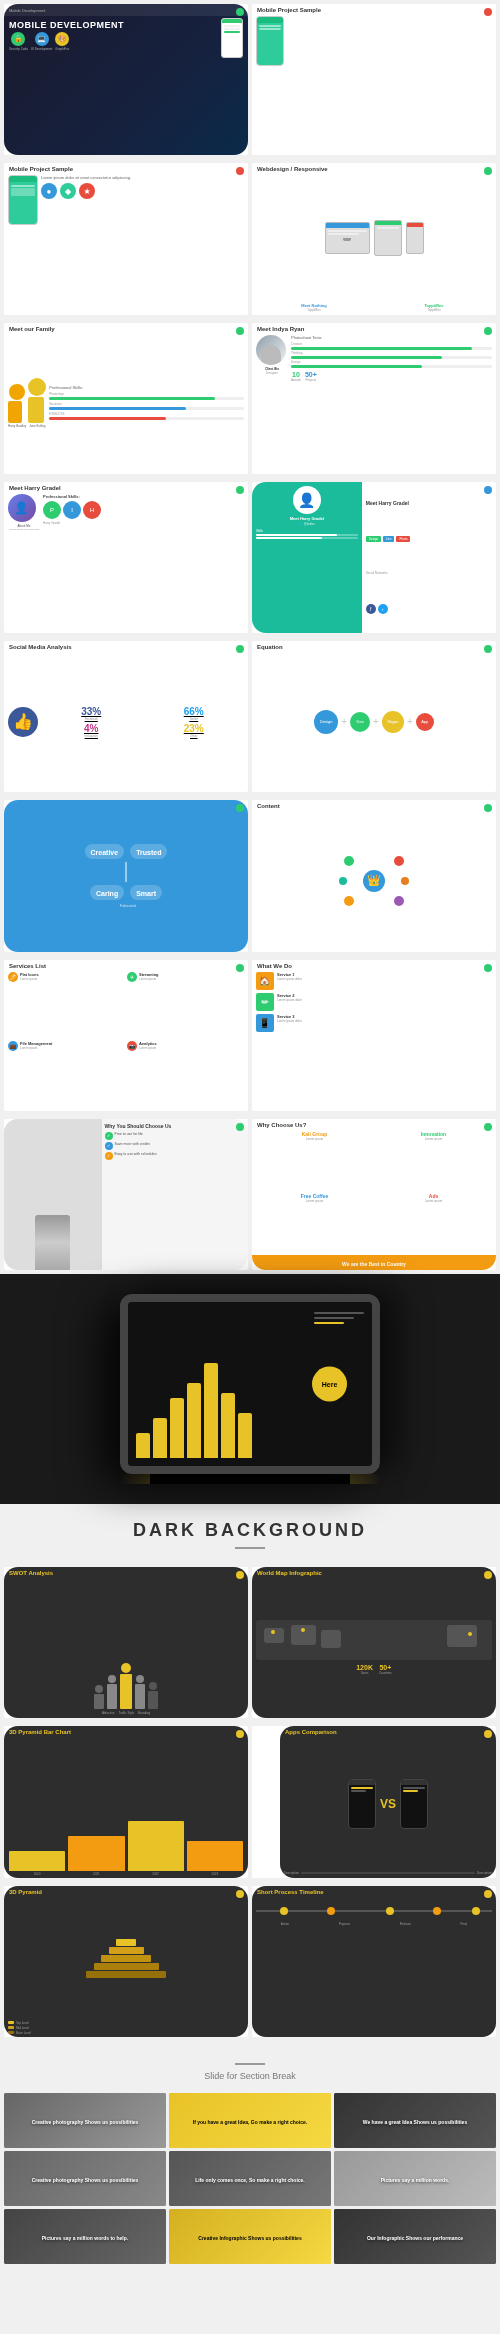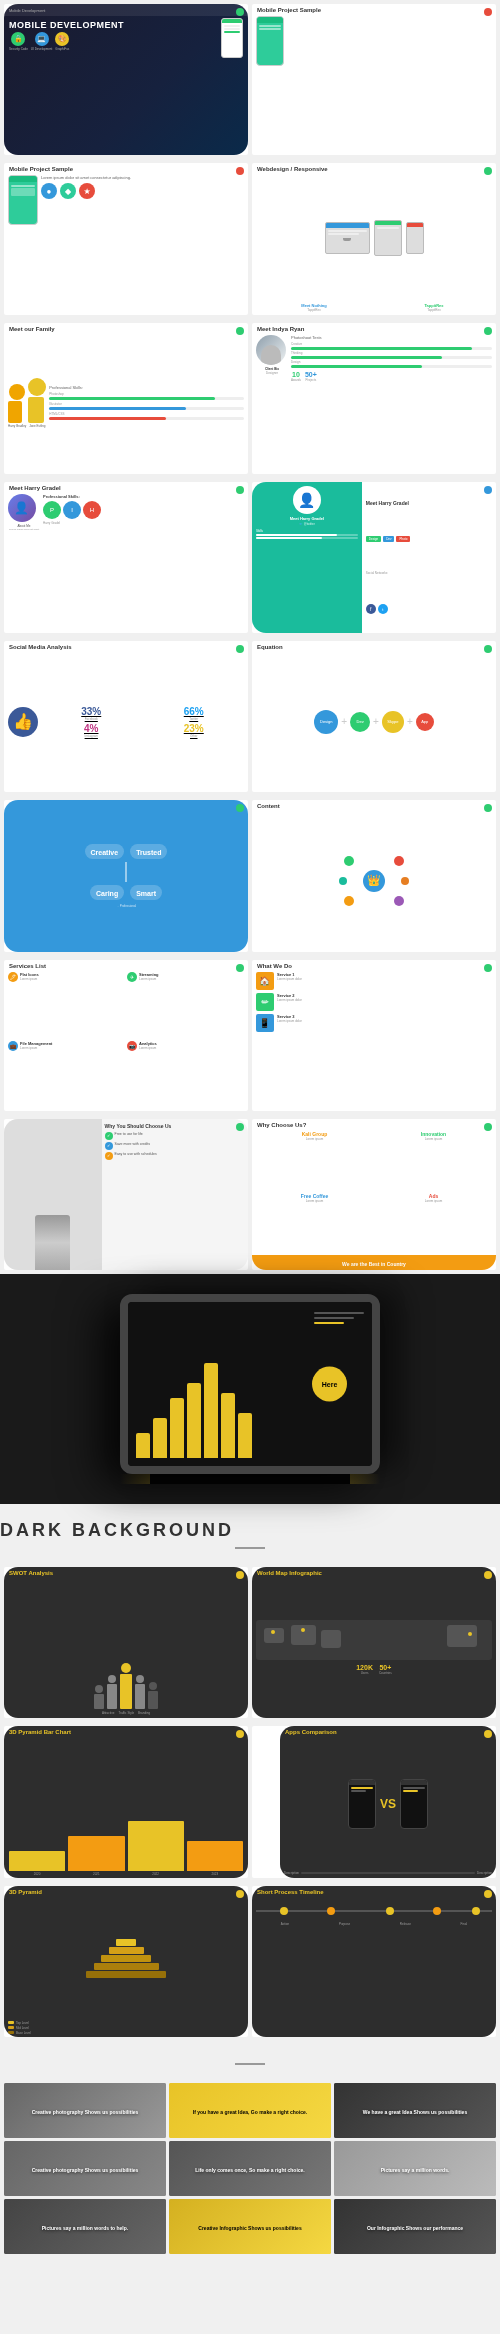--- a/index.html
+++ b/index.html
@@ -40,20 +40,21 @@
       position: absolute;
       top: 0; left: 0; right: 0; bottom: 0;
       display: flex;
       flex-direction: column;
       overflow: hidden;
       border-radius: 14px;
     }
 
     
     .section-header {
+      text-align: center;
       padding: 16px 0 8px;
       background: #f0f0f0;
     }
 
     .section-title {
       font-size: 18px;
       font-weight: bold;
       letter-spacing: 3px;
       color: #333;
     }
@@ -957,20 +958,21 @@
               <span style="font-size:3px;color:#999;">Final</span>
             </div>
           </div>
         </div>
       </div>
     </div>
   </div>
 
   <div class="section-header">
     <div class="section-divider"></div>
+    <div style="font-size:9px;color:#777;margin-top:4px;">Slide for Section Break</div>
   </div>
 
   <div style="padding:4px;">
     <div style="display:grid;grid-template-columns:1fr 1fr 1fr;gap:3px;">
 
       <div style="height:55px;background:#888;border-radius:2px;overflow:hidden;position:relative;display:flex;align-items:center;justify-content:center;">
         <div style="position:absolute;inset:0;background:linear-gradient(135deg,#666,#999);"></div>
         <div style="position:relative;padding:4px;text-align:center;">
           <span style="color:#fff;font-size:5px;font-weight:bold;text-shadow:0 1px 3px rgba(0,0,0,0.7);line-height:1.3;">Creative photography
 Shows us possibilities</span>

